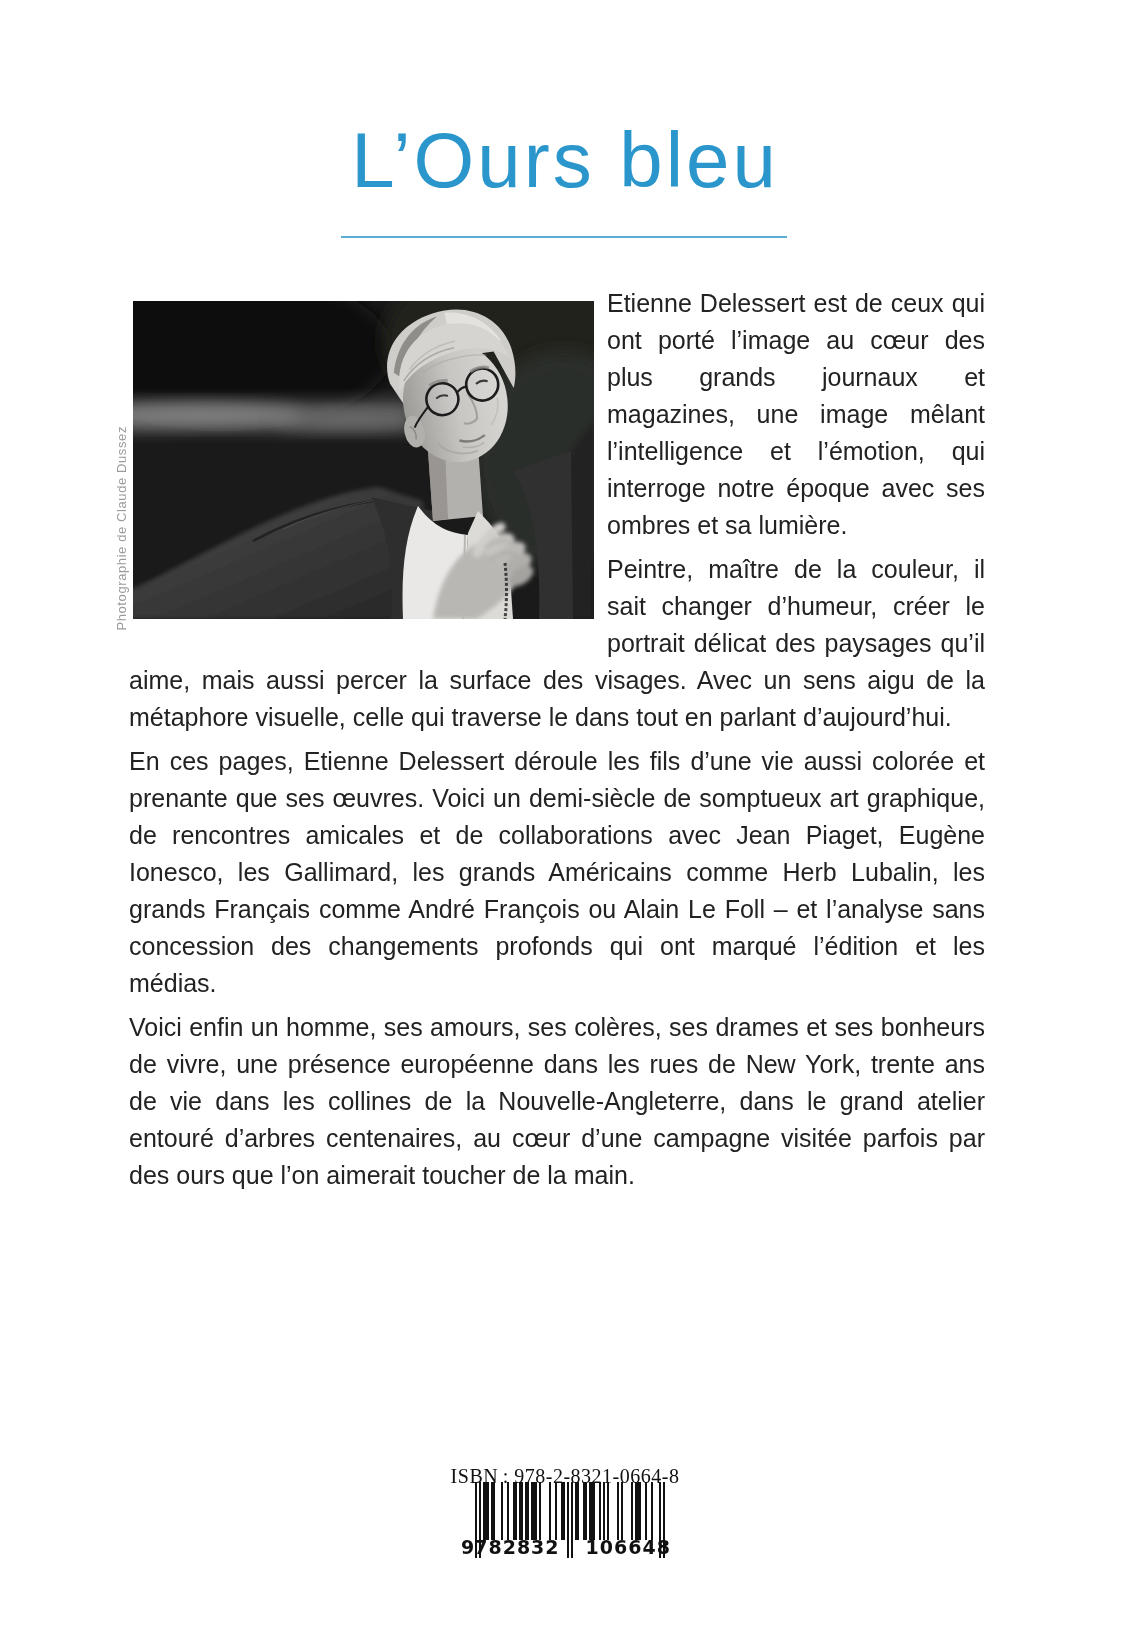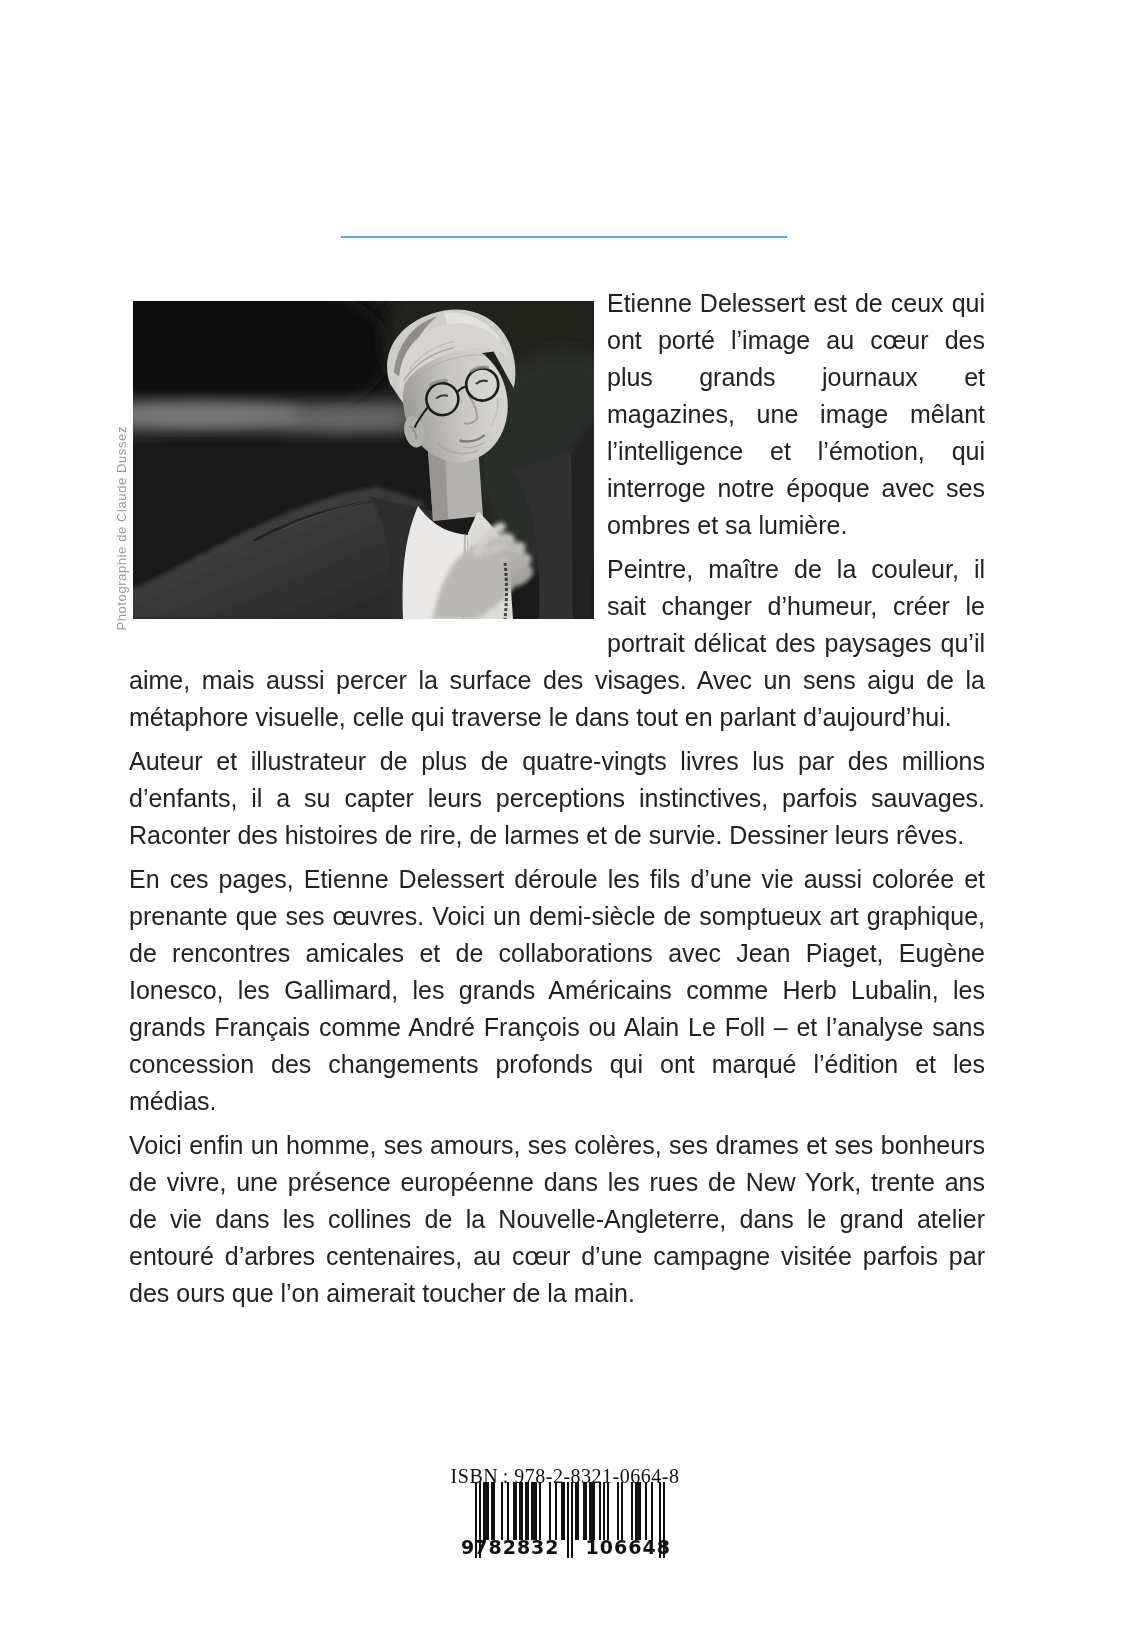--- a/index.html
+++ b/index.html
@@ -91,20 +91,21 @@
   }
   .bc-d-first{width:16px;text-align:left;}
   .bc-d-g1{width:92px;text-align:center;letter-spacing:1px;}
   .bc-d-g2{width:96px;text-align:center;letter-spacing:1px;padding-left:26px;}
 </style>
 </head>
 <body>
 
 <div class="page">
 
+  <div class="title" style="color: rgb(43, 150, 203);">L’Ours bleu</div>
   <div class="title-underline" style="background: rgb(90, 171, 214);"></div>
 
   <div class="body-text" style="color: rgb(34, 34, 34);">
 
     <div class="photo-float">
       <div class="photo-credit" style="color: rgb(155, 155, 155);">Photographie de Claude Dussez</div>
       <div class="photo-frame">
         <svg width="461" height="318" viewBox="0 0 461 318">
           <defs>
             <filter id="blur8" x="-40%" y="-40%" width="180%" height="180%">
@@ -205,21 +206,20 @@
             <path d="M 356,258 C 366,252 376,250 384,254" stroke="#8f8d8a" stroke-width="1.5" fill="none" opacity="0.6"></path>
           </g>
 
           <path d="M 372,262 C 374,280 374,300 372,318" stroke="#1f1f1f" stroke-width="3" fill="none" stroke-dasharray="3 2" opacity="0.8"></path>
         </svg>
       </div>
     </div>
 
     <p>Etienne Delessert est de ceux qui ont porté l’image au cœur des plus grands journaux et magazines, une image mêlant l’intelligence et l’émotion, qui interroge notre époque avec ses ombres et sa lumière.</p>
     <p>Peintre, maître de la couleur, il sait changer d’humeur, créer le portrait délicat des paysages qu’il aime, mais aussi percer la surface des visages. Avec un sens aigu de la métaphore visuelle, celle qui traverse le dans tout en parlant d’aujourd’hui.</p>
-    <p>Auteur et illustrateur de plus de quatre-vingts livres lus par des millions d’enfants, il a su capter leurs perceptions instinctives, parfois sauvages. Raconter des histoires de rire, de larmes et de survie. Dessiner leurs rêves.</p>
     <p>En ces pages, Etienne Delessert déroule les fils d’une vie aussi colorée et prenante que ses œuvres. Voici un demi-siècle de somptueux art graphique, de rencontres amicales et de collaborations avec Jean Piaget, Eugène Ionesco, les Gallimard, les grands Américains comme Herb Lubalin, les grands Français comme André François ou Alain Le Foll – et l’analyse sans concession des changements profonds qui ont marqué l’édition et les médias.</p>
     <p>Voici enfin un homme, ses amours, ses colères, ses drames et ses bonheurs de vivre, une présence européenne dans les rues de New York, trente ans de vie dans les collines de la Nouvelle-Angleterre, dans le grand atelier entouré d’arbres centenaires, au cœur d’une campagne visitée parfois par des ours que l’on aimerait toucher de la main.</p>
   </div>
 
   <div class="isbn-line">ISBN : 978-2-8321-0664-8</div>
 
   <div class="barcode-wrap">
     <div class="barcode">
       <div class="bc-bars">
           <div class="bc-mod on tall"></div>

